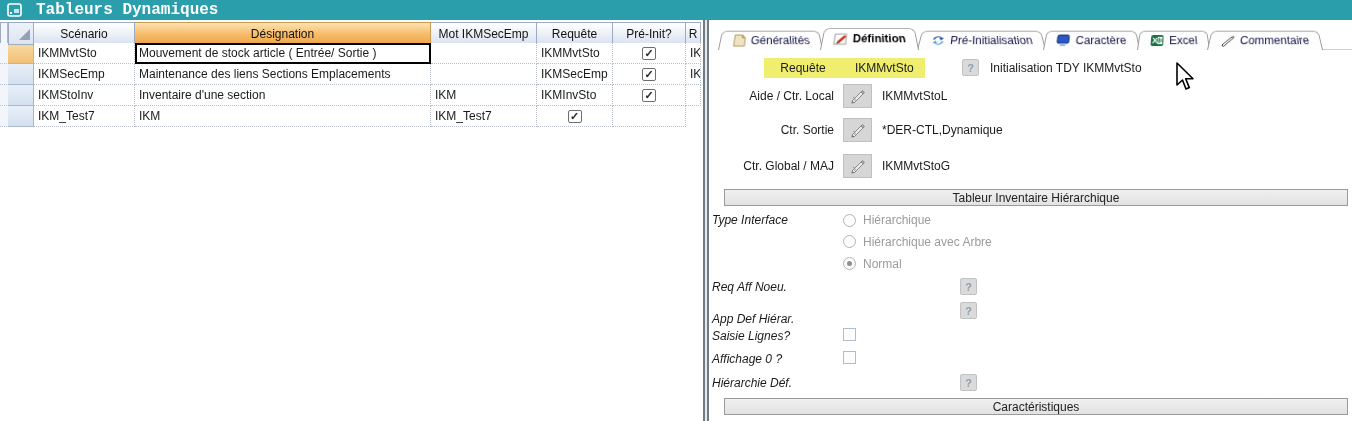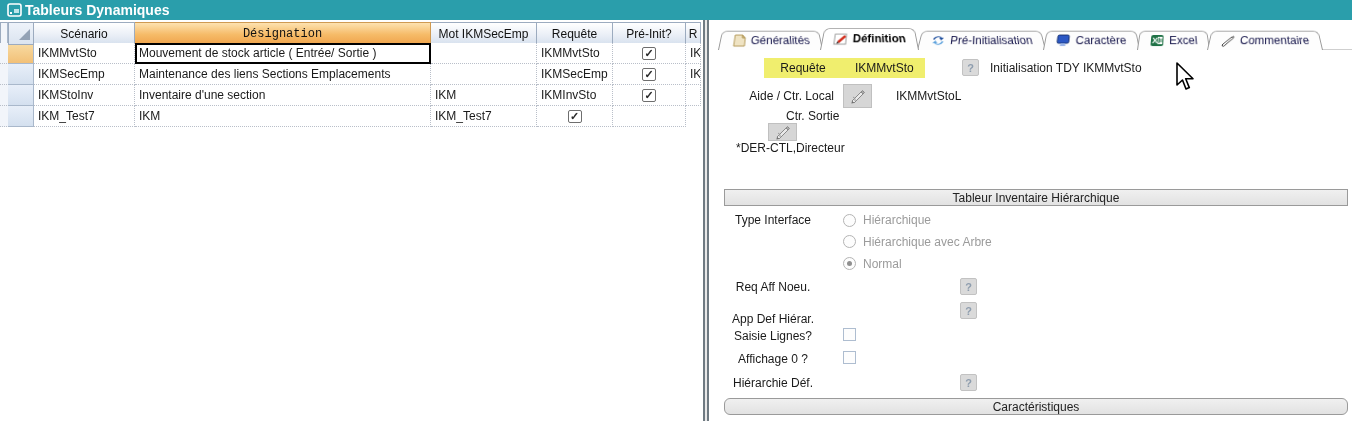--- a/index.html
+++ b/index.html
@@ -4,37 +4,37 @@
 <style>
   * { margin:0; padding:0; box-sizing:border-box; }
   html,body { width:1352px; height:421px; background:#fff; overflow:hidden;
               font-family:"Liberation Sans", sans-serif; font-size:12px; color:#1a1a1a; }
   .app { position:relative; width:1352px; height:421px; background:#fff; }
 
   
   .titlebar { position:absolute; top:0; left:0; width:1352px; height:20px;
               background:#2a9eab; display:flex; align-items:center; }
   .titlebar .tb-icon { margin-left:7px; width:15px; height:14px; }
-  .titlebar .tb-title { margin-left:3px; color:#fff; font-weight:bold; font-size:14px; }
+  .titlebar .tb-title { margin-left:14px; color:#fff; font-weight:bold; font-size:16px;font-family:Liberation Mono, monospace; }
 
   
   .grid { position:absolute; top:22px; left:0;
           display:grid;
           grid-template-columns:8px 26px 101px 296px 106px 76px 73px 15px;
           grid-auto-rows:21px; }
   .grid .hdr { height:23px; }
   .cell { border-right:1px dotted #b9bfc9; border-bottom:1px dotted #b9bfc9;
           background:#fff; display:flex; align-items:center; padding:0 4px;
           white-space:nowrap; overflow:hidden; }
   .hdr { background:linear-gradient(#ffffff,#e9eef6 60%,#d7e1ee);
          border:1px solid #9cabbf; border-left:none; justify-content:center;
          padding:0 2px; color:#111; }
   .hdr.first { border-left:1px solid #9cabbf; }
   .hdr.orange { background:linear-gradient(#fde2b0,#f6bb68 55%,#f0a54d);
-                border-color:#cf9a52;font-family:Liberation Mono, monospace; }
+                border-color:#cf9a52; }
   .gutter { background:#f2f5fa; border-right:1px solid #a9b8cb; }
   .sel { background:linear-gradient(#e8eff9,#d4e0ef); border-right:1px solid #a9b8cb;
          border-bottom:1px solid #a9b8cb; }
   .sel.current { background:linear-gradient(#f8dca4,#f2c077); }
   .hdr-sel { position:relative; background:linear-gradient(#eef3fa,#dbe4f0);
              border:1px solid #9cabbf; }
   .hdr-sel .tri { position:absolute; right:3px; bottom:4px; width:0; height:0;
                   border-left:11px solid transparent; border-bottom:11px solid #93a2b5; }
   .focus-cell { outline:2px solid #000; outline-offset:-2px; }
   .chk-wrap { justify-content:center; }
@@ -66,28 +66,28 @@
 
   .qbtn { position:absolute; width:17px; height:17px; background:#dadada;
           border:1px solid #c2c2c2; border-radius:2px; color:#8e9dae; font-weight:bold;
           display:flex; align-items:center; justify-content:center; font-size:11px; }
   .init-text { position:absolute; top:41px; left:278px; }
 
   .frow { position:absolute; left:0; height:25px; display:flex; align-items:center; }
   .frow .flbl { width:122px; text-align:right; }
   .frow .fbtn { margin-left:9px; width:29px; height:24px; background:#d6d6d6;
                 border:1px solid #c0c0c0; display:flex; align-items:center; justify-content:center; }
-  .frow .fval { margin-left:24px;text-align:center; }
+  .frow .fval { margin-left:10px;text-align:center; }
 
   .secbar { position:absolute; left:12px; width:624px; height:17px;
             background:linear-gradient(#f0f0f0,#e2e2e2); border:1px solid #9a9a9a;
             display:flex; align-items:center; justify-content:center; color:#222; }
 
   .ctl-row { position:absolute; left:0; height:16px; display:flex; align-items:center; }
-  .ctl-row .clbl { width:122px; text-align:center; color:#1a1a1a; }
+  .ctl-row .clbl { width:122px; text-align:left; color:#1a1a1a;font-style:italic; }
   .radio-row { position:absolute; left:131px; height:15px; display:flex; align-items:center; color:#9b9b9b; }
   .radio { width:13px; height:13px; border:1px solid #b4b4b4; border-radius:50%;
            background:#fdfdfd; margin-right:7px; position:relative; }
   .radio.selected::after { content:""; position:absolute; left:3px; top:3px; width:5px; height:5px;
            border-radius:50%; background:#8f8f8f; }
   .cbox { position:absolute; left:131px; width:13px; height:13px; border:1px solid #aebdd0;
           background:#fdfdfd; }
 
   .cursor { position:absolute; top:62px; left:1174px; width:20px; height:30px; z-index:9; }
 </style>
@@ -227,31 +227,43 @@
       <span class="fbtn">
         <svg width="18" height="16" viewBox="0 0 18 16">
           <path d="M3 13 L12 4 L14 6 L5 15 z" fill="#e9e9e9" stroke="#8a8a8a"></path>
           <path d="M12 4 L14 6 L15.5 4.5 L13.5 2.5 z" fill="#a9a9a9" stroke="#8a8a8a"></path>
           <path d="M3 13 L2.4 15.6 L5 15 z" fill="#6f6f6f"></path>
           <path d="M4 9 q3 1 2 4" fill="none" stroke="#9a9a9a"></path>
         </svg>
       </span>
       <span class="fval">IKMMvtStoL</span>
     </div>
-    <div class="frow" style="top:89px;flex-direction:column;">
+    <div class="frow" style="top:97px;">
       <span class="flbl">Ctr. Sortie</span>
       <span class="fbtn">
         <svg width="18" height="16" viewBox="0 0 18 16">
           <path d="M3 13 L12 4 L14 6 L5 15 z" fill="#e9e9e9" stroke="#8a8a8a"></path>
           <path d="M12 4 L14 6 L15.5 4.5 L13.5 2.5 z" fill="#a9a9a9" stroke="#8a8a8a"></path>
           <path d="M3 13 L2.4 15.6 L5 15 z" fill="#6f6f6f"></path>
           <path d="M4 9 q3 1 2 4" fill="none" stroke="#9a9a9a"></path>
         </svg>
       </span>
-      <span class="fval">*DER-CTL,Directeur</span>
+      <span class="fval">*DER-CTL,Dynamique</span>
+    </div>
+    <div class="frow" style="top:133px;">
+      <span class="flbl">Ctr. Global / MAJ</span>
+      <span class="fbtn">
+        <svg width="18" height="16" viewBox="0 0 18 16">
+          <path d="M3 13 L12 4 L14 6 L5 15 z" fill="#e9e9e9" stroke="#8a8a8a"></path>
+          <path d="M12 4 L14 6 L15.5 4.5 L13.5 2.5 z" fill="#a9a9a9" stroke="#8a8a8a"></path>
+          <path d="M3 13 L2.4 15.6 L5 15 z" fill="#6f6f6f"></path>
+          <path d="M4 9 q3 1 2 4" fill="none" stroke="#9a9a9a"></path>
+        </svg>
+      </span>
+      <span class="fval">IKMMvtStoG</span>
     </div>
 
     <div class="secbar" style="top:169px;">Tableur Inventaire Hiérarchique</div>
 
     <div class="ctl-row" style="top:192px;">
       <span class="clbl">Type Interface</span>
     </div>
     <div class="radio-row" style="top:192px;align-items:flex-end;">
       <span class="radio"></span>
       <span>Hiérarchique</span>
@@ -283,19 +295,19 @@
     <div class="ctl-row" style="top:331px;">
       <span class="clbl">Affichage 0 ?</span>
     </div>
     <div class="cbox" style="top:331px;"></div>
 
     <div class="ctl-row" style="top:355px;">
       <span class="clbl">Hiérarchie Déf.</span>
     </div>
     <div class="qbtn" style="top:354px; left:248px;">?</div>
 
-    <div class="secbar" style="top:378px;border-radius:6px;">Caractéristiques</div>
+    <div class="secbar" style="top:378px;">Caractéristiques</div>
   </div>
 
   <svg class="cursor" viewBox="0 0 20 30">
     <polygon points="3,1 3,23 8.5,18 12,27 15.3,25.6 11.7,16.8 19,16.8" fill="#ffffff" stroke="#000" stroke-width="1.6" stroke-linejoin="round"></polygon>
   </svg>
 </div>
 
 </body></html>

